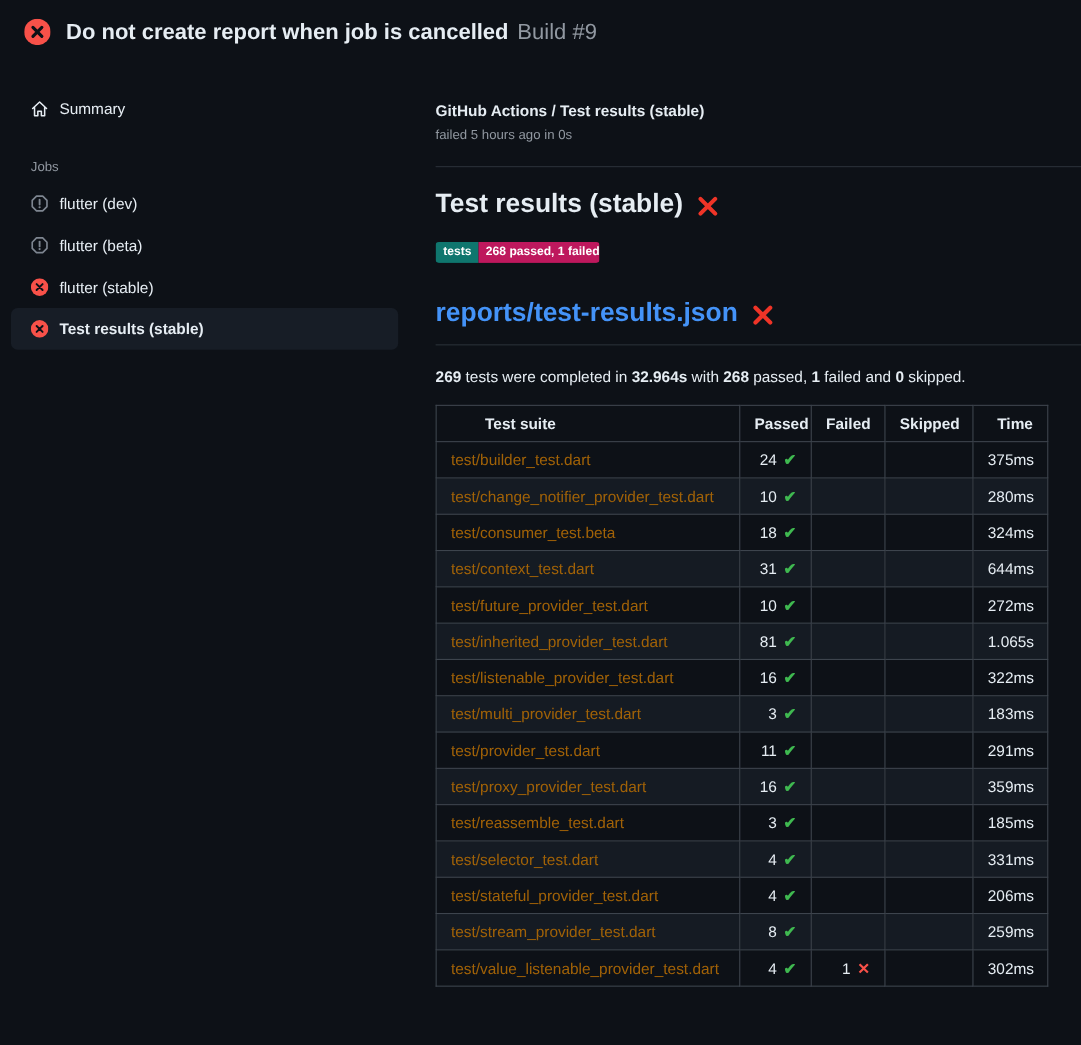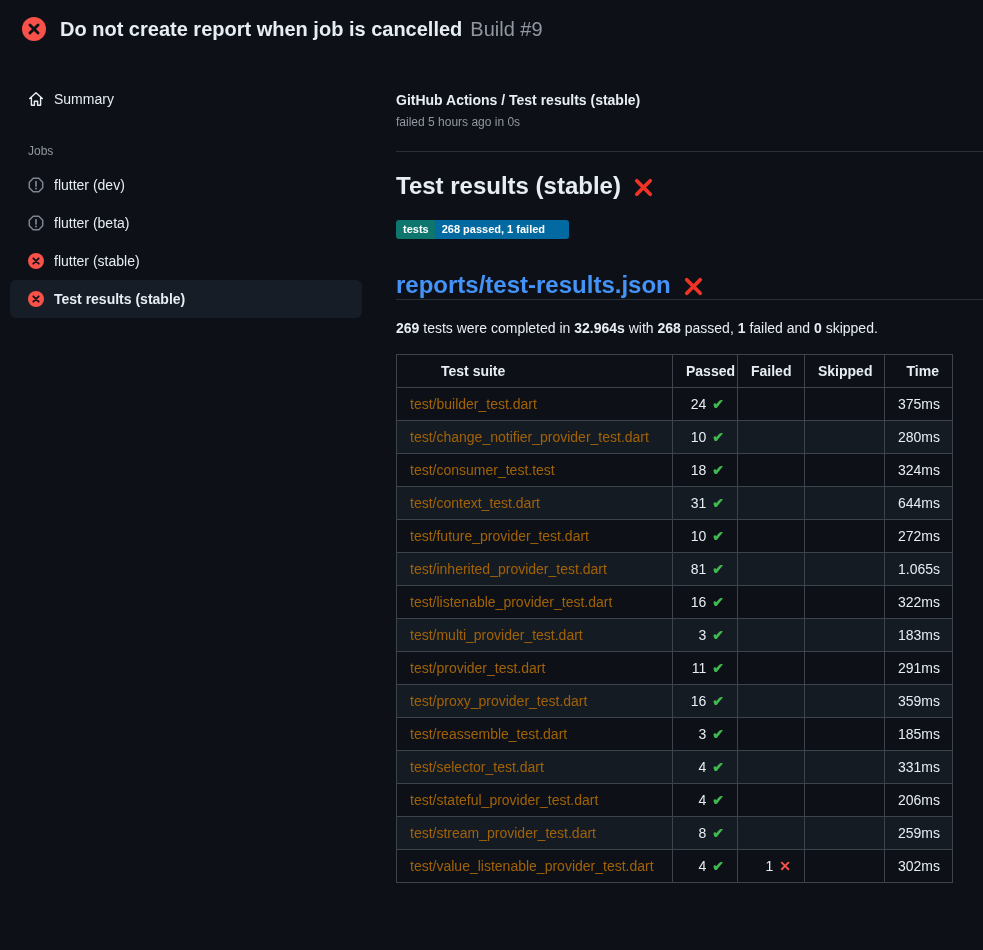--- a/index.html
+++ b/index.html
@@ -33,23 +33,23 @@
   
   .breadcrumb { font-weight: bold; font-size: 14px; }
   .status-line { color: #9198a1; font-size: 12px; margin-top: 7px; }
   .divider { border-bottom: 1px solid #2a3038; margin-top: 22px; }
 
   .section-heading { display: flex; align-items: center; gap: 12px; margin-top: 20px; font-size: 24px; font-weight: bold; }
   .big-x { width: 21px; height: 21px; flex-shrink: 0; margin-top: 2px; }
 
   .badge { display: inline-flex; margin-top: 20px; border-radius: 3px; overflow: hidden; font-size: 11px; font-weight: bold; line-height: 1; cursor: pointer; }
   .badge .badge-label { background: #0f766e; color: #ffffff; padding: 4px 6px 4px 7px; }
-  .badge .badge-value { background: #0369a1; color: #ffffff; padding: 4px 24px 4px 7px; }
-
-  .report-heading { display: flex; align-items: center; gap: 12px; margin-top: 32px; font-size: 24px; font-weight: bold; color: #4493f8; border-bottom: 1px solid #2a3038; }
+  .badge .badge-value { background: #be185d; color: #ffffff; padding: 4px 0 4px 7px; }
+
+  .report-heading { display: flex; align-items: center; gap: 12px; margin-top: 32px; font-size: 24px; font-weight: bold; color: #4493f8; padding-bottom: 14px; border-bottom: 1px solid #2a3038; }
 
   .summary-line { margin-top: 20px; font-size: 14px; }
   .summary-line b { font-weight: bold; }
 
   
   table.results { border-collapse: collapse; table-layout: fixed; width: 556px; margin-top: 18px; font-size: 14px; }
   .results th, .results td { border: 1px solid #3d444d; padding: 0 13px; height: 33px; white-space: nowrap; overflow: hidden; }
   .results th { font-weight: bold; text-align: right; }
   .results th.col-suite { text-align: left; padding-left: 44px; }
   .results td { text-align: right; }
@@ -183,21 +183,21 @@
 
   <tr>
     <td class="c-suite"><a class="suite-link">test/change_notifier_provider_test.dart</a></td>
     <td class="c-passed"><span class="passed-wrap"><span class="cell-num">10</span><span class="check-glyph">✔</span></span></td>
     <td class="c-failed"></td>
     <td class="c-skipped"></td>
     <td class="c-time time-cell">280ms</td>
   </tr>
 
   <tr>
-    <td class="c-suite"><a class="suite-link">test/consumer_test.test</a></td>
+    <td class="c-suite"><a class="suite-link">test/consumer_test.beta</a></td>
     <td class="c-passed"><span class="passed-wrap"><span class="cell-num">18</span><span class="check-glyph">✔</span></span></td>
     <td class="c-failed"></td>
     <td class="c-skipped"></td>
     <td class="c-time time-cell">324ms</td>
   </tr>
 
   <tr>
     <td class="c-suite"><a class="suite-link">test/context_test.dart</a></td>
     <td class="c-passed"><span class="passed-wrap"><span class="cell-num">31</span><span class="check-glyph">✔</span></span></td>
     <td class="c-failed"></td>

